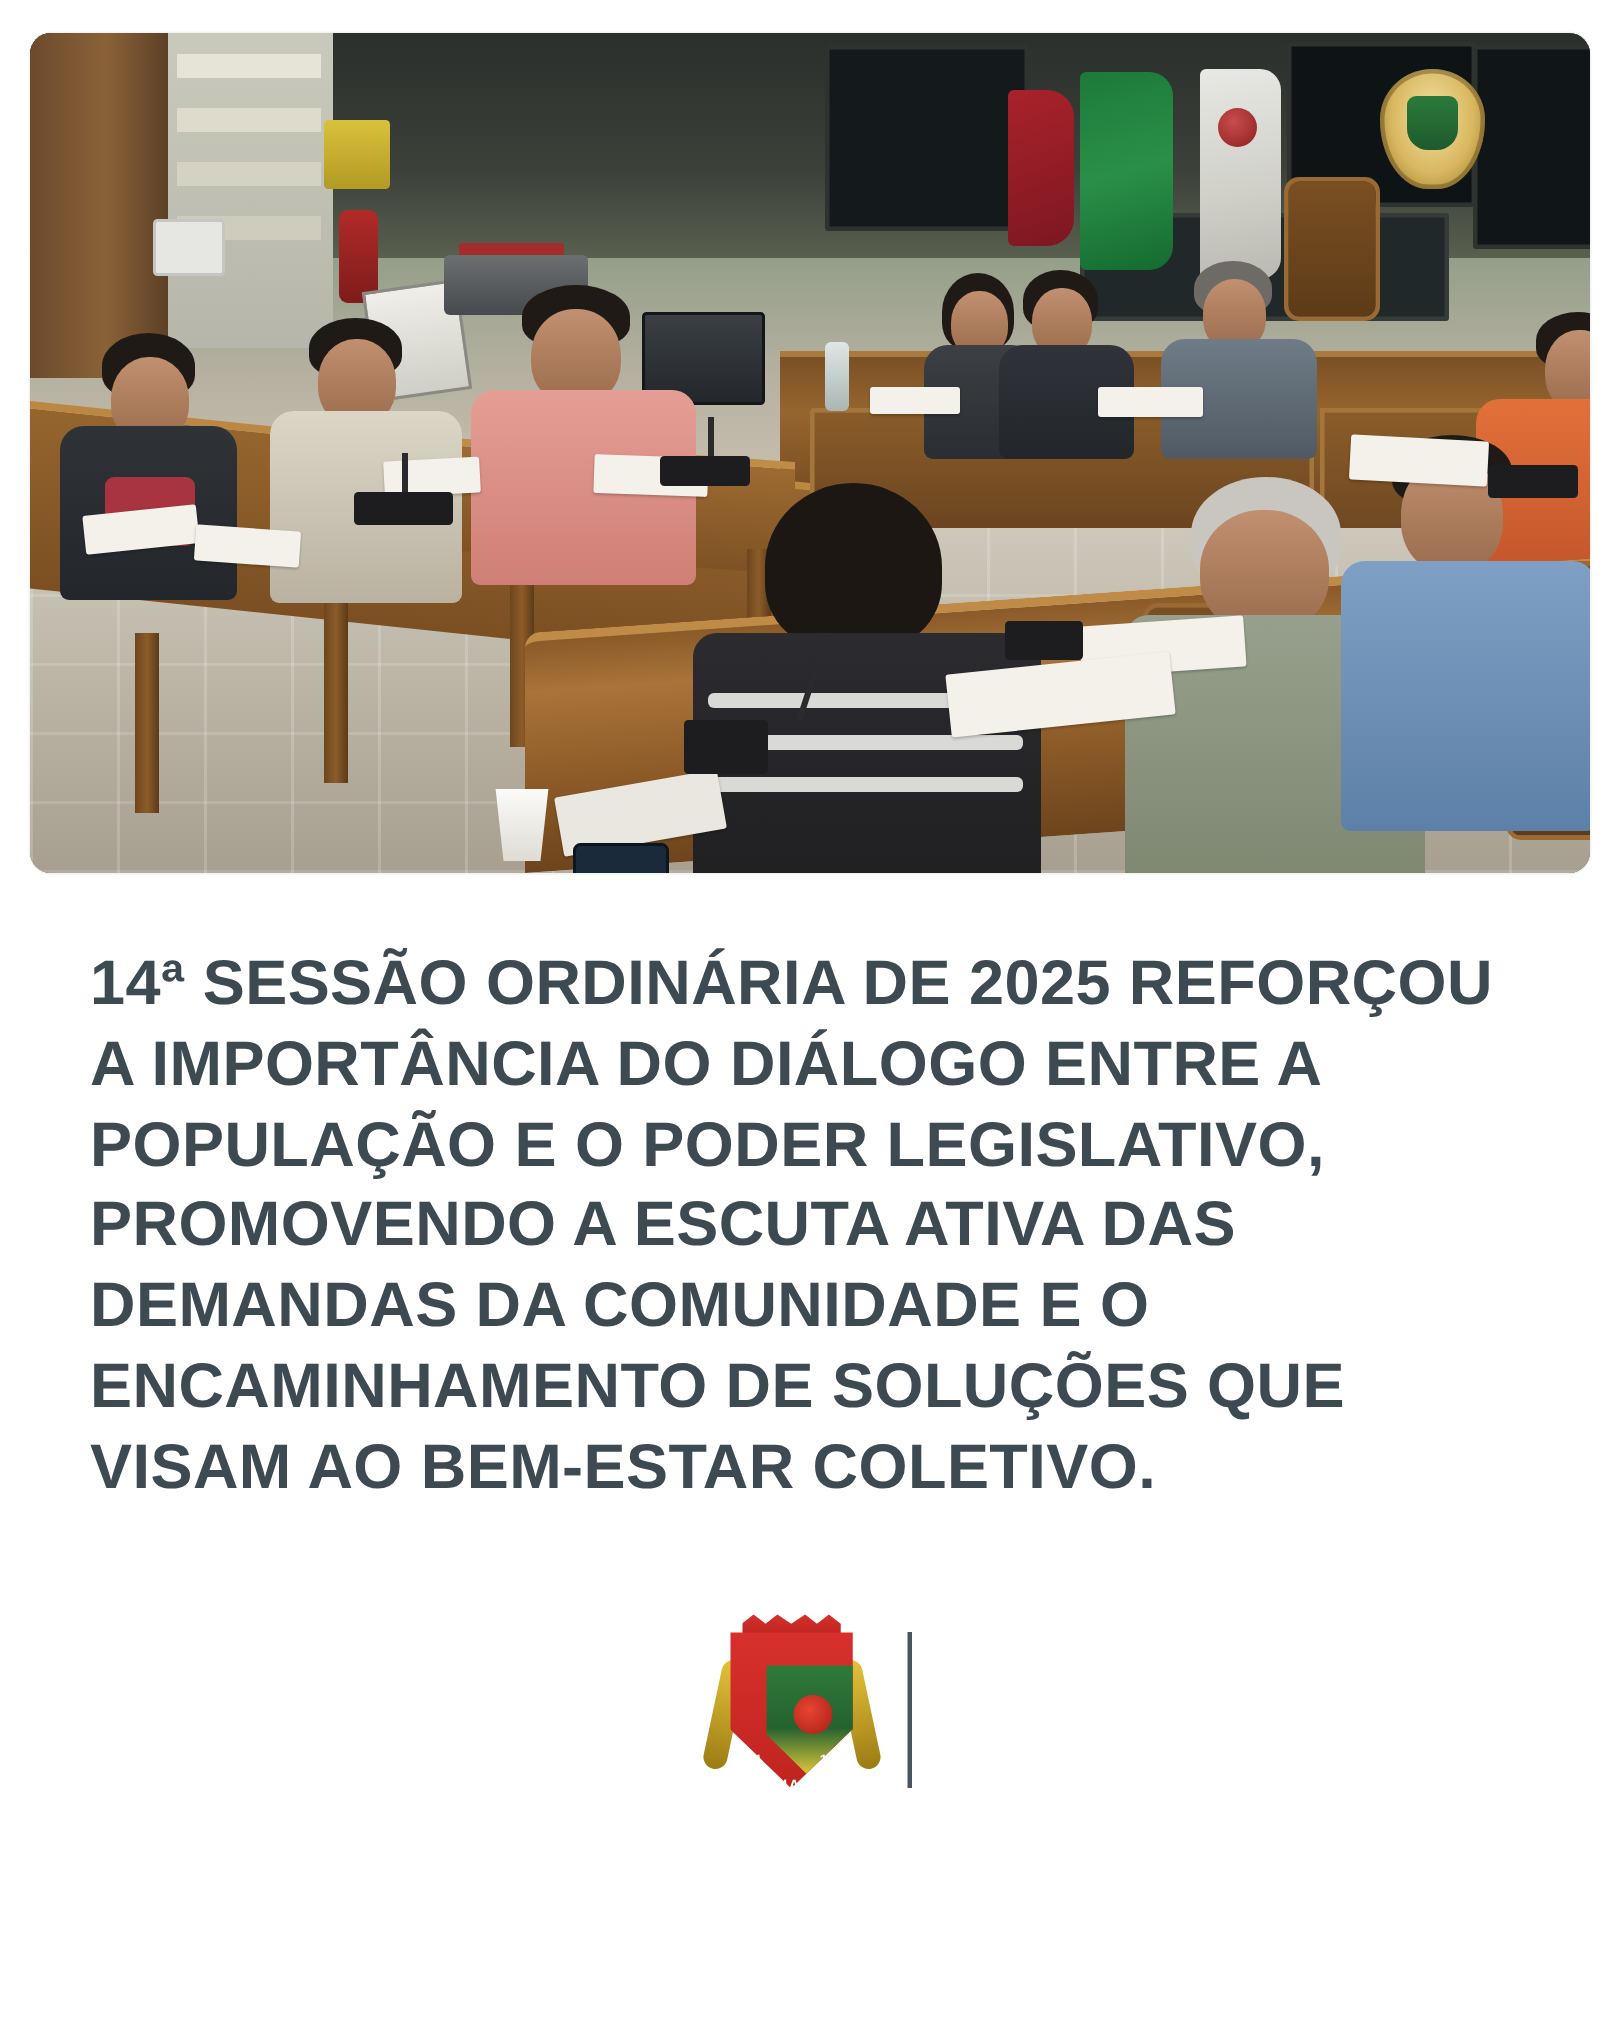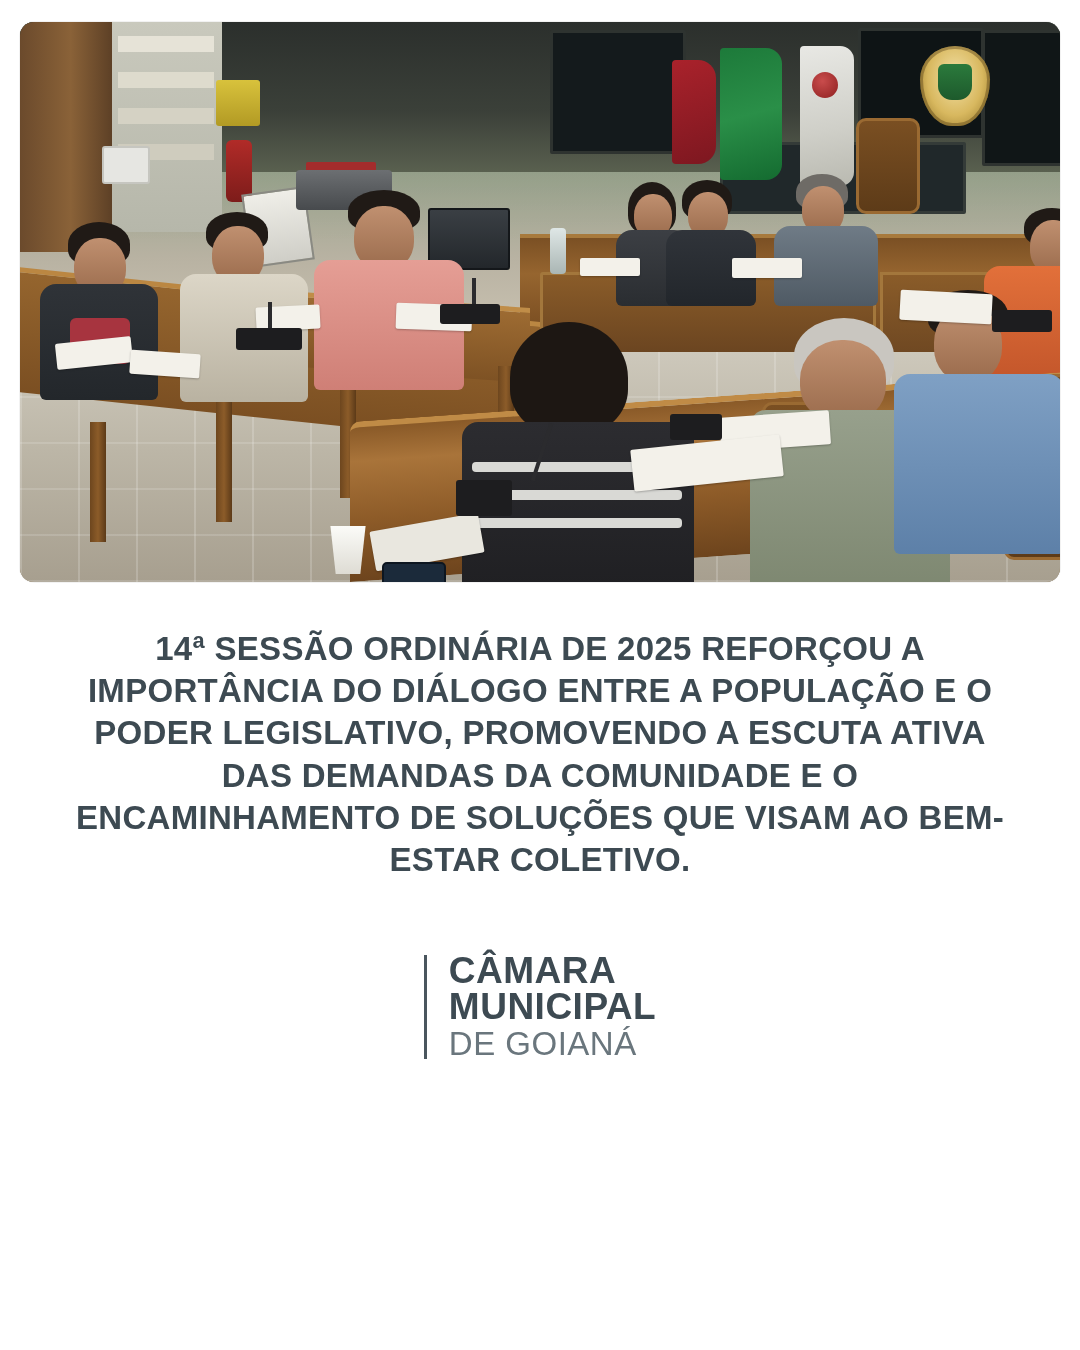--- a/index.html
+++ b/index.html
@@ -311,22 +311,22 @@
     background:linear-gradient(180deg,#d8c23c,#b29a24); border-radius:3px;}
   .switch { position:absolute; left:82px; top:124px; width:44px; height:34px;
     background:#e6e6e2; border-radius:3px; border:2px solid #c6c6c0;}
   .board { position:absolute; left:226px; top:168px; width:60px; height:70px;
     background:linear-gradient(180deg,#efeee8,#cfcec7); transform:rotate(-8deg); border:2px solid #8a8a83;}
 
   
   .headline {
     width: 960px;
     margin-top: 46px;
-    text-align: center;
-    font-size: 33px;
+    text-align: left;
+    font-size: 42px;
     line-height: 1.28;
     font-weight: 700;
     letter-spacing: 0.3px;
     color: #3d4a52;
     text-transform: uppercase;
   }
   .subline {
     width: 900px;
     margin-top: 46px;
     text-align: center;
@@ -535,23 +535,29 @@
       <div class="bottle"></div>
       <div class="cup"></div>
       <div class="phone"></div>
     </div>
   </div>
 
   <div class="headline">14ª SESSÃO ORDINÁRIA DE 2025 REFORÇOU A IMPORTÂNCIA DO DIÁLOGO ENTRE A POPULAÇÃO E O PODER LEGISLATIVO, PROMOVENDO A ESCUTA ATIVA DAS DEMANDAS DA COMUNIDADE E O ENCAMINHAMENTO DE SOLUÇÕES QUE VISAM AO BEM-ESTAR COLETIVO.</div>
 
 
   <div class="logo-row">
+    <div class="crest">
+      <div class="crest-crown"></div>
+      <div class="crest-wheat-l"></div>
+      <div class="crest-wheat-r"></div>
+      <div class="crest-shield">
+        <div class="crest-inner"></div>
+      </div>
+      <div class="crest-year-l">1911</div>
+      <div class="crest-year-r">1985</div>
+      <div class="crest-name">GOIANÁ</div>
+    </div>
 
     <div class="logo-divider"></div>
 
-    <div class="logo-text">
-      <div class="logo-line1">CÂMARA</div>
-      <div class="logo-line2">MUNICIPAL</div>
-      <div class="logo-line3">DE GOIANÁ</div>
-    </div>
   </div>
 
 </div>
 
 </body></html>

